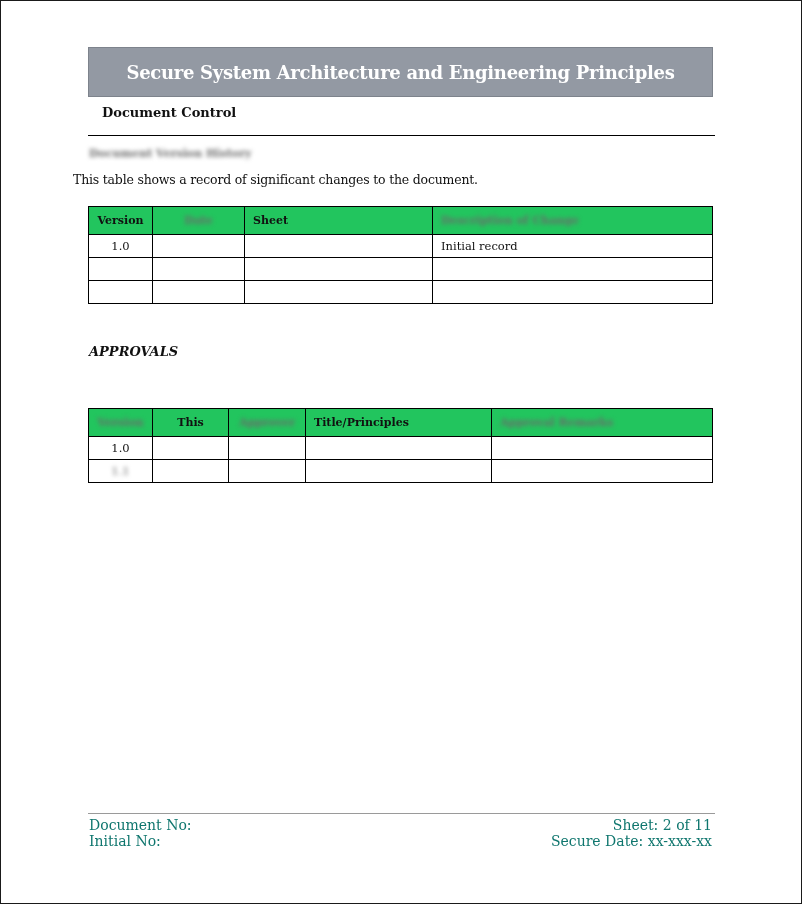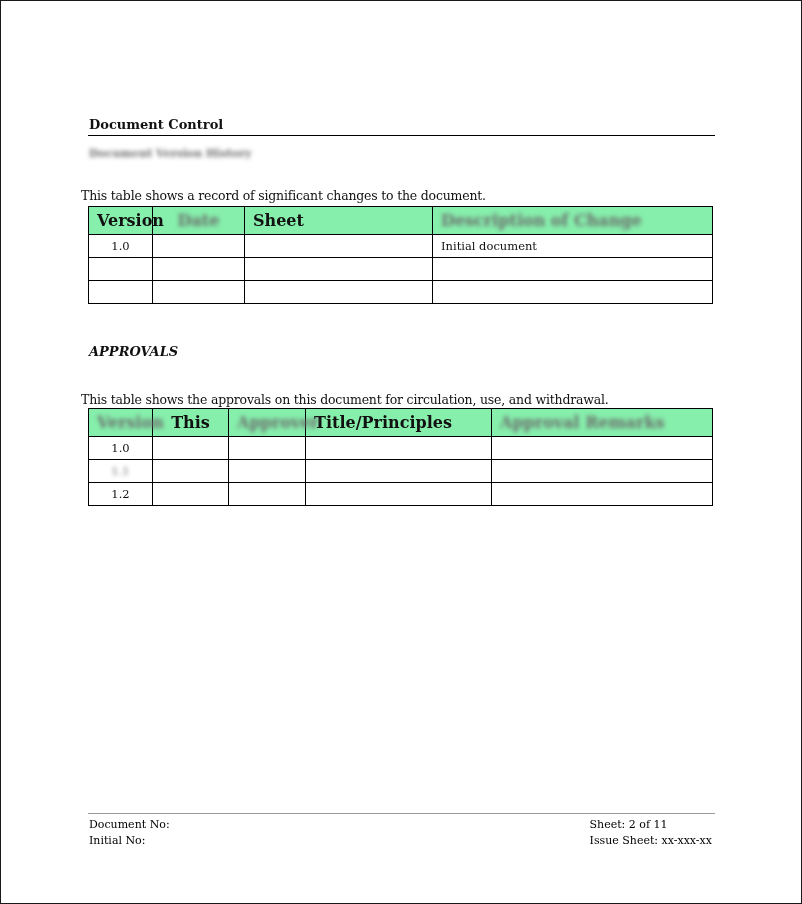--- a/index.html
+++ b/index.html
@@ -13,54 +13,57 @@
       position: absolute; left: 87px; top: 46px; width: 623px; height: 48px;
       background: #9399a3; border: 1px solid #7d838c;
       display: flex; align-items: center; justify-content: center;
     }
     .title-banner span {
       color: #ffffff; font-weight: bold; font-size: 18px; letter-spacing: -0.3px;
     }
     .section-heading {
       position: absolute; left: 88px; font-weight: bold; font-size: 13px;
     }
-    .dc-heading { top: 116px; }
+    .dc-heading { top: 104px; margin-left: 13px; }
     .dc-rule { position: absolute; left: 87px; top: 134px; width: 627px; height: 1px; background: #000; }
     .blurred {
       color: #6b6b6b; filter: blur(2.2px); font-weight: bold;
     }
     .subheading { position: absolute; left: 88px; top: 146px; font-size: 11px; }
-    .para { position: absolute; left: 80px; font-size: 12.5px; letter-spacing: -0.2px; margin-top: 16px; }
+    .para { position: absolute; left: 72px; font-size: 12.5px; letter-spacing: -0.2px; }
     .p1 { top: 171px; }
     .p2 { top: 375px; }
     .ap-heading { top: 343px; font-style: italic; }
 
     table.doc-table {
       position: absolute; left: 87px; width: 625px;
       border-collapse: collapse; font-size: 11.5px; table-layout: fixed;
     }
     table.doc-table td, table.doc-table th {
       border: 1px solid #000; height: 22px; padding: 0 8px; vertical-align: middle;
     }
-    table.doc-table th { background: #86efac; font-weight: bold; text-align: left; height: 27px; font-size: 16px; }
+    table.doc-table th { background: #22c55e; font-weight: bold; text-align: left; height: 27px; font-size: 11px; }
     table.doc-table th.center, table.doc-table td.center { text-align: center; }
     .t1 { top: 205px; }
     .t2 { top: 407px; }
     .footer-rule { position: absolute; left: 87px; top: 812px; width: 627px; height: 1px; background: #9a9a9a; }
     .footer {
-      position: absolute; top: 816px; font-size: 11px; color: #000000; line-height: 16px;
+      position: absolute; top: 816px; font-size: 14px; color: #0f766e; line-height: 16px;
     }
     .footer-left { left: 88px; }
-    .footer-right { right: 89px; text-align: left; }
+    .footer-right { right: 89px; text-align: right; }
   </style>
 </head>
 <body>
 
 <div class="page">
 
+  <div class="title-banner">
+    <span>Secure System Architecture and Engineering Principles</span>
+  </div>
 
   <div class="section-heading dc-heading">Document Control</div>
   <div class="dc-rule"></div>
   <div class="subheading blurred">Document Version History</div>
   <div class="para p1">This table shows a record of significant changes to the document.</div>
 
   <table class="doc-table t1">
     <colgroup>
       <col style="width:64px">
         <col style="width:92px">
@@ -73,39 +76,38 @@
         <th class="center"><span class="blurred">Date</span></th>
         <th>Sheet</th>
         <th><span class="blurred">Description of Change</span></th>
       </tr>
     </thead>
     <tbody>
       <tr>
         <td class="center">1.0</td>
         <td></td>
         <td></td>
-        <td>Initial document</td>
+        <td>Initial record</td>
       </tr>
       <tr>
         <td class="center"></td>
         <td></td>
         <td></td>
         <td></td>
       </tr>
       <tr>
         <td class="center"></td>
         <td></td>
         <td></td>
         <td></td>
       </tr>
     </tbody>
   </table>
 
   <div class="section-heading ap-heading">APPROVALS</div>
-  <div class="para p2">This table shows the approvals on this document for circulation, use, and withdrawal.</div>
 
   <table class="doc-table t2">
     <colgroup>
       <col style="width:64px">
         <col style="width:76px">
         <col style="width:77px">
         <col style="width:186px">
         <col>
     </colgroup>
     <thead>
@@ -125,33 +127,26 @@
         <td></td>
         <td></td>
       </tr>
       <tr>
         <td class="center"><span class="blurred" style="font-weight:normal">1.1</span></td>
         <td></td>
         <td></td>
         <td></td>
         <td></td>
       </tr>
-      <tr>
-        <td class="center">1.2</td>
-        <td></td>
-        <td></td>
-        <td></td>
-        <td></td>
-      </tr>
     </tbody>
   </table>
 
   <div class="footer-rule"></div>
   <div class="footer footer-left">
     <div>Document No:</div>
     <div>Initial No:</div>
   </div>
   <div class="footer footer-right">
     <div>Sheet: 2 of 11</div>
-    <div>Issue Sheet: xx-xxx-xx</div>
+    <div>Secure Date: xx-xxx-xx</div>
   </div>
 
 </div>
 
 </body></html>

